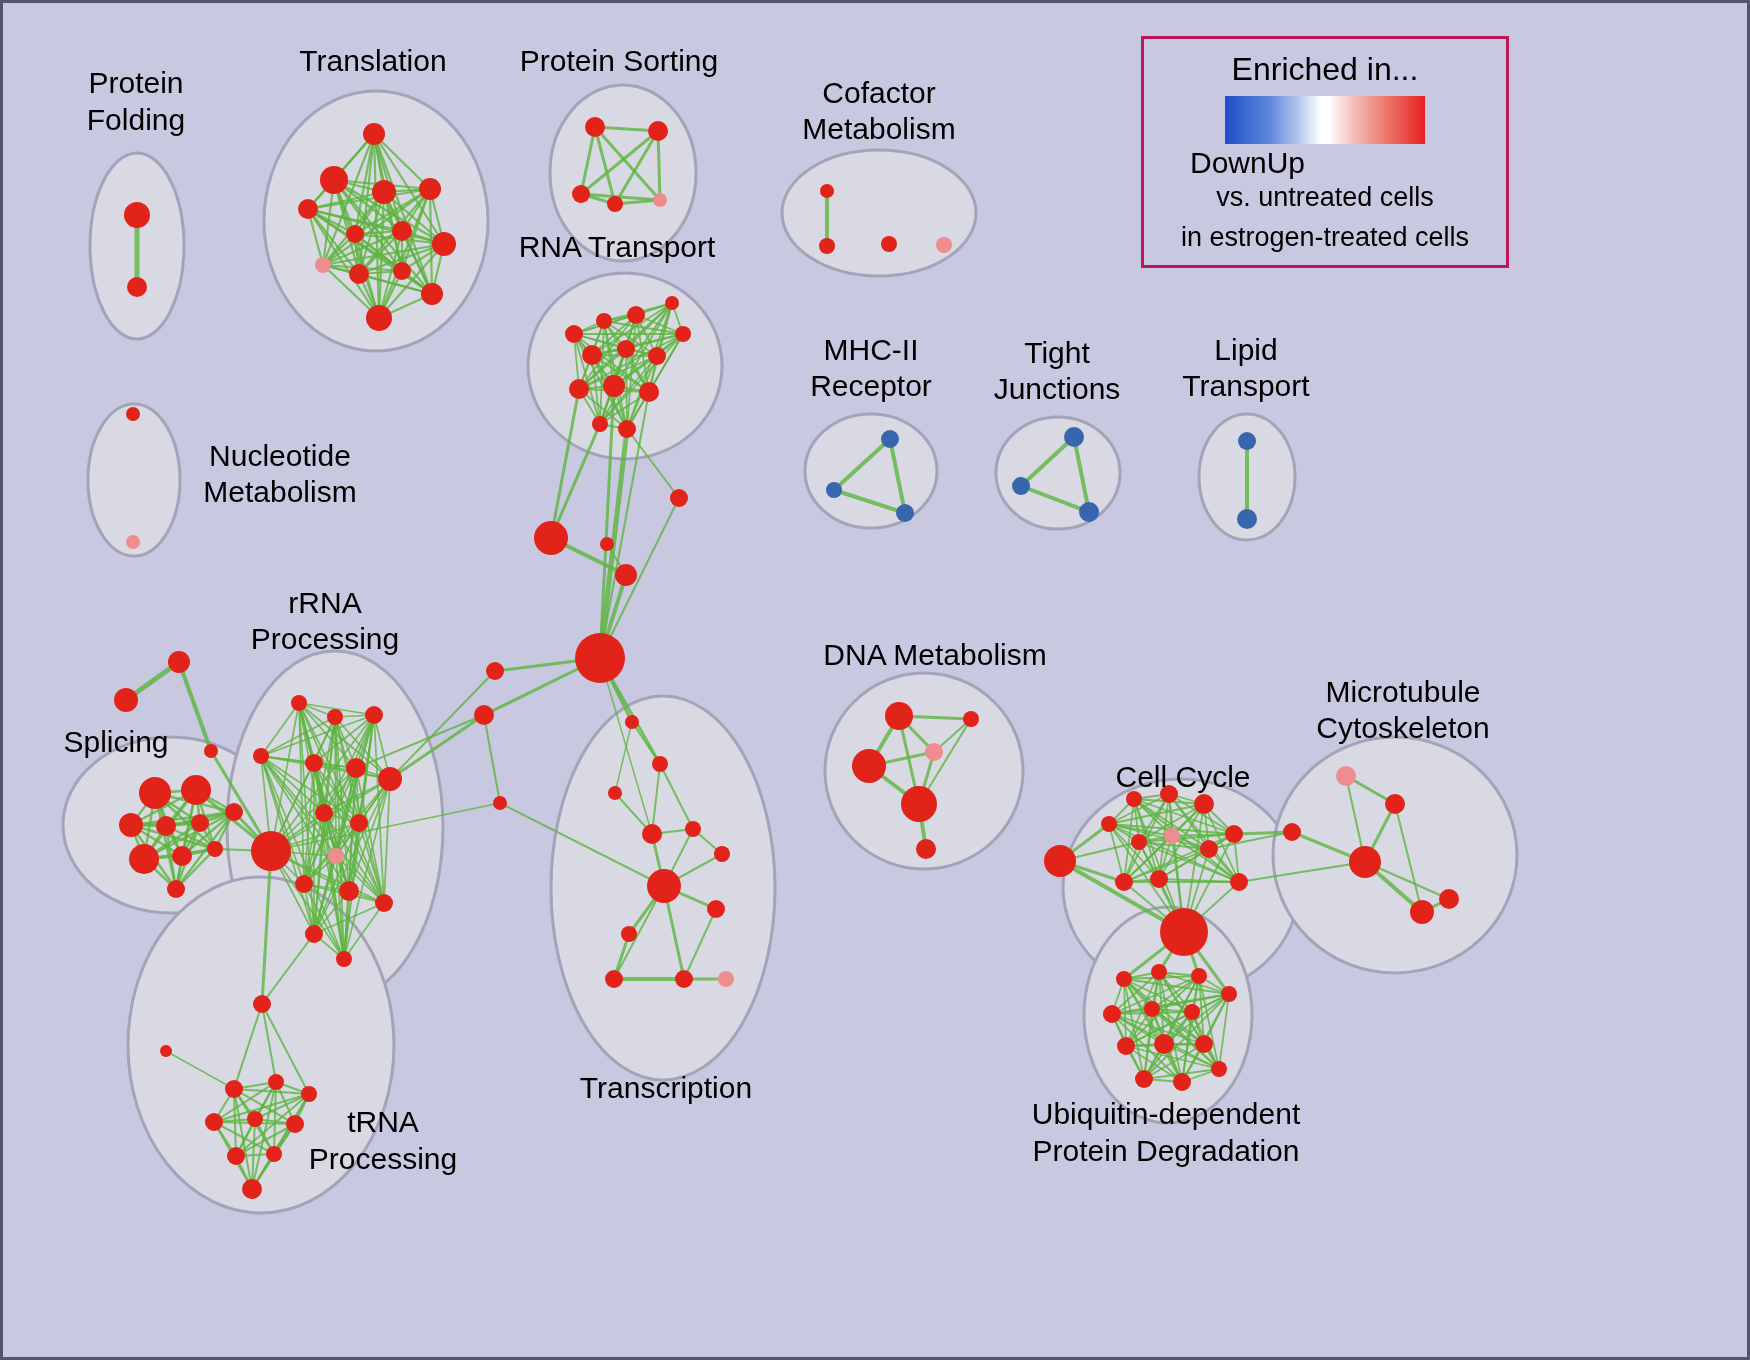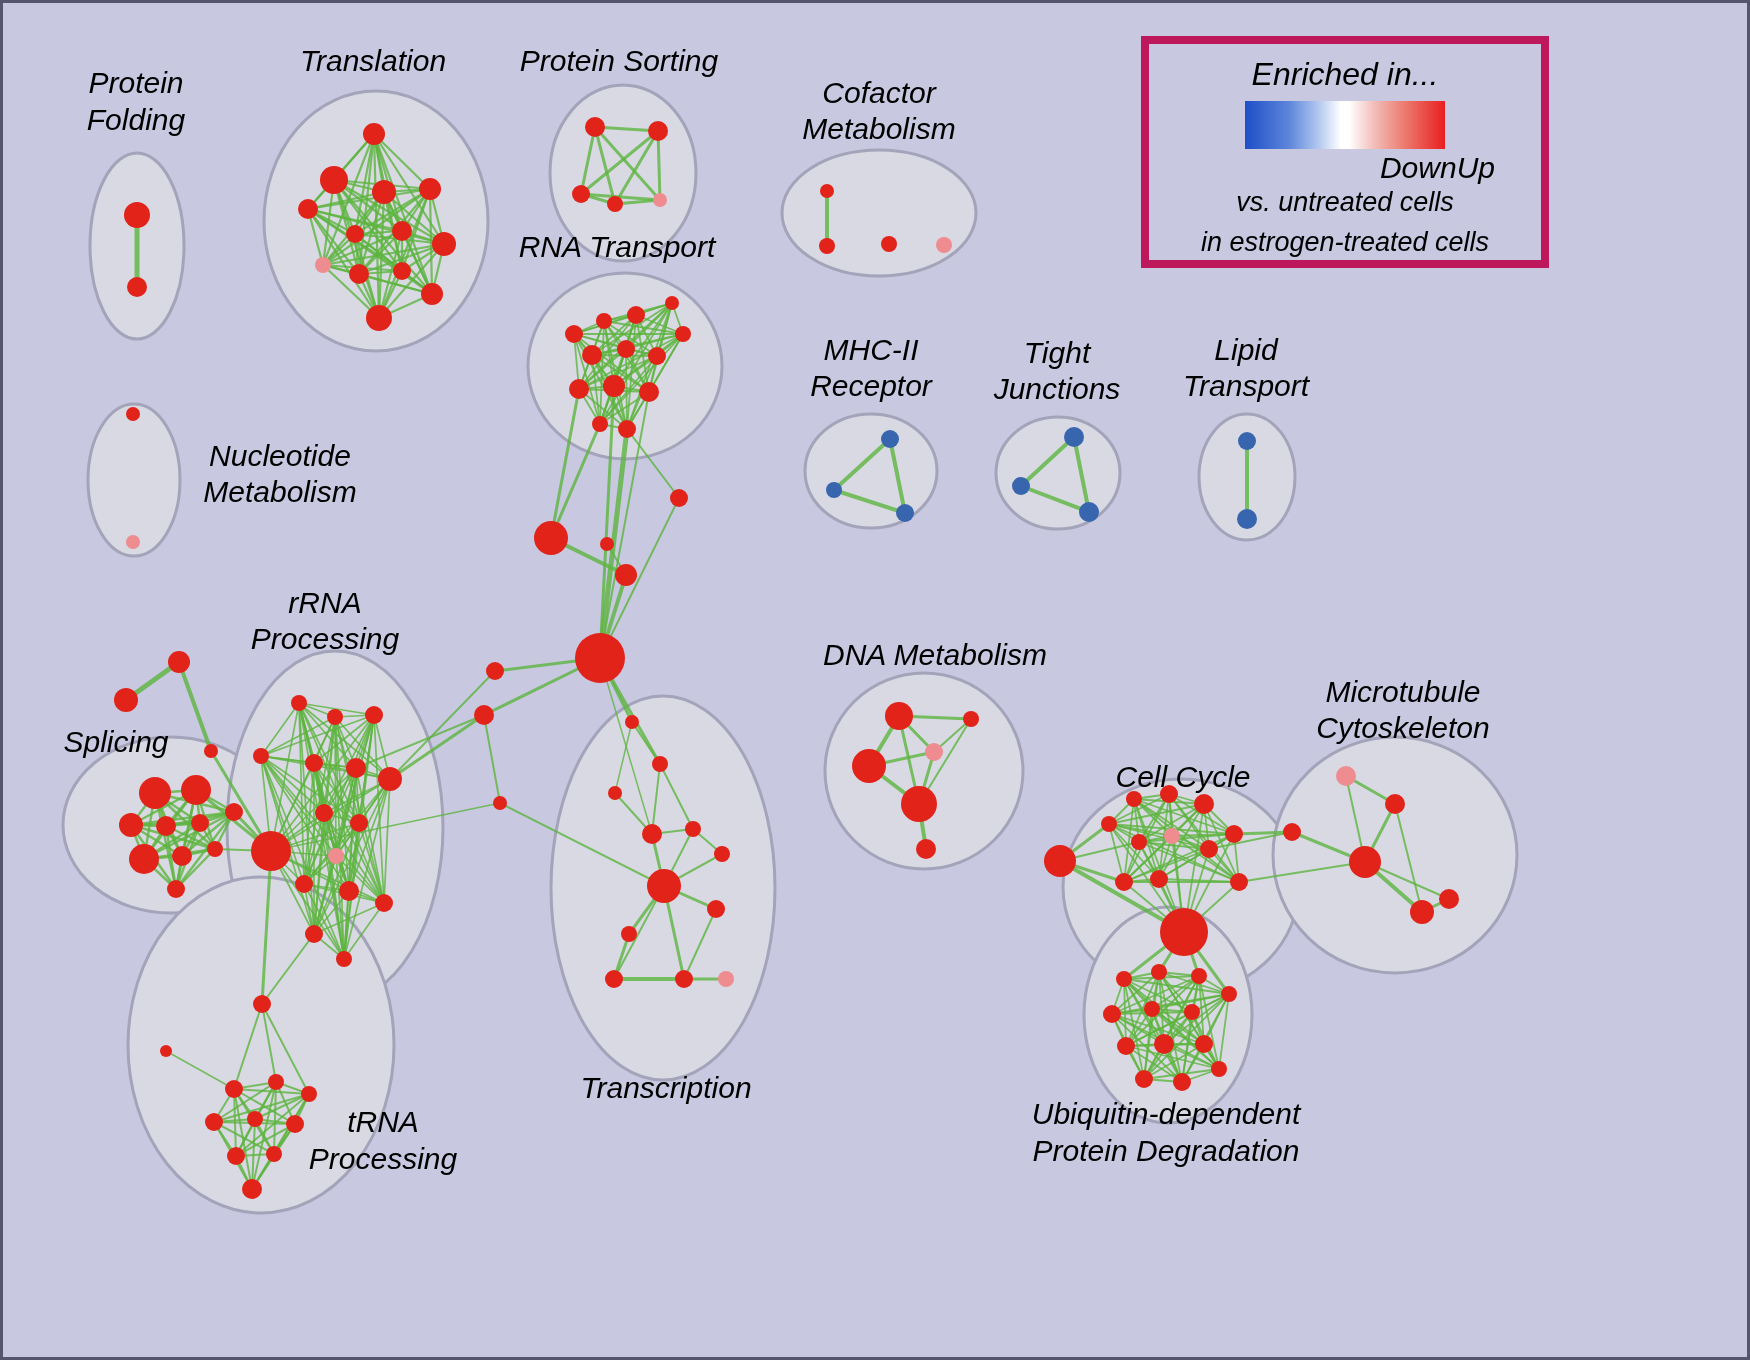--- a/index.html
+++ b/index.html
@@ -4,49 +4,48 @@
 <style>
   html,body{margin:0;padding:0;background:#ffffff;}
   #frame{
     position:relative;
     width:1750px;height:1360px;
     box-sizing:border-box;
     background:#c8c8e0;
     border:3px solid #55556e;
     font-family:"Liberation Sans","DejaVu Sans",sans-serif;
     overflow:hidden;
-    font-style:italic;
   }
   #network{position:absolute;left:0;top:0;}
   #network text{font-family:"Liberation Sans","DejaVu Sans",sans-serif;}
   .legend{
     position:absolute;
     left:1138px;top:33px;
-    width:408px;height:232px;
+    width:368px;height:232px;
     box-sizing:border-box;
-    border:8px solid #be185d;
+    border:3px solid #be185d;
     background:#c8c8e0;
     color:#000;
     z-index:5;
   }
   .legend-title{
     text-align:center;
     font-size:32px;
     margin-top:12px;
   }
   .legend-gradient{
     width:200px;height:48px;
     margin:8px auto 2px auto;
     background:linear-gradient(90deg,
       #1f4ec8 0%, #5d86da 22%, #aec4ee 36%, #ffffff 48%,
       #ffffff 52%, #f3c0bc 64%, #ec7a6e 80%, #e81f1f 100%);
   }
   .legend-row{
     display:flex;
-    justify-content:flex-end;
+    justify-content:flex-start;
     padding:0 46px;
     font-size:30px;
   }
   .legend-sub{
     text-align:center;
     font-size:27px;
     line-height:34px;
   }
   .legend-sub.first{margin-top:6px;}
 </style>

